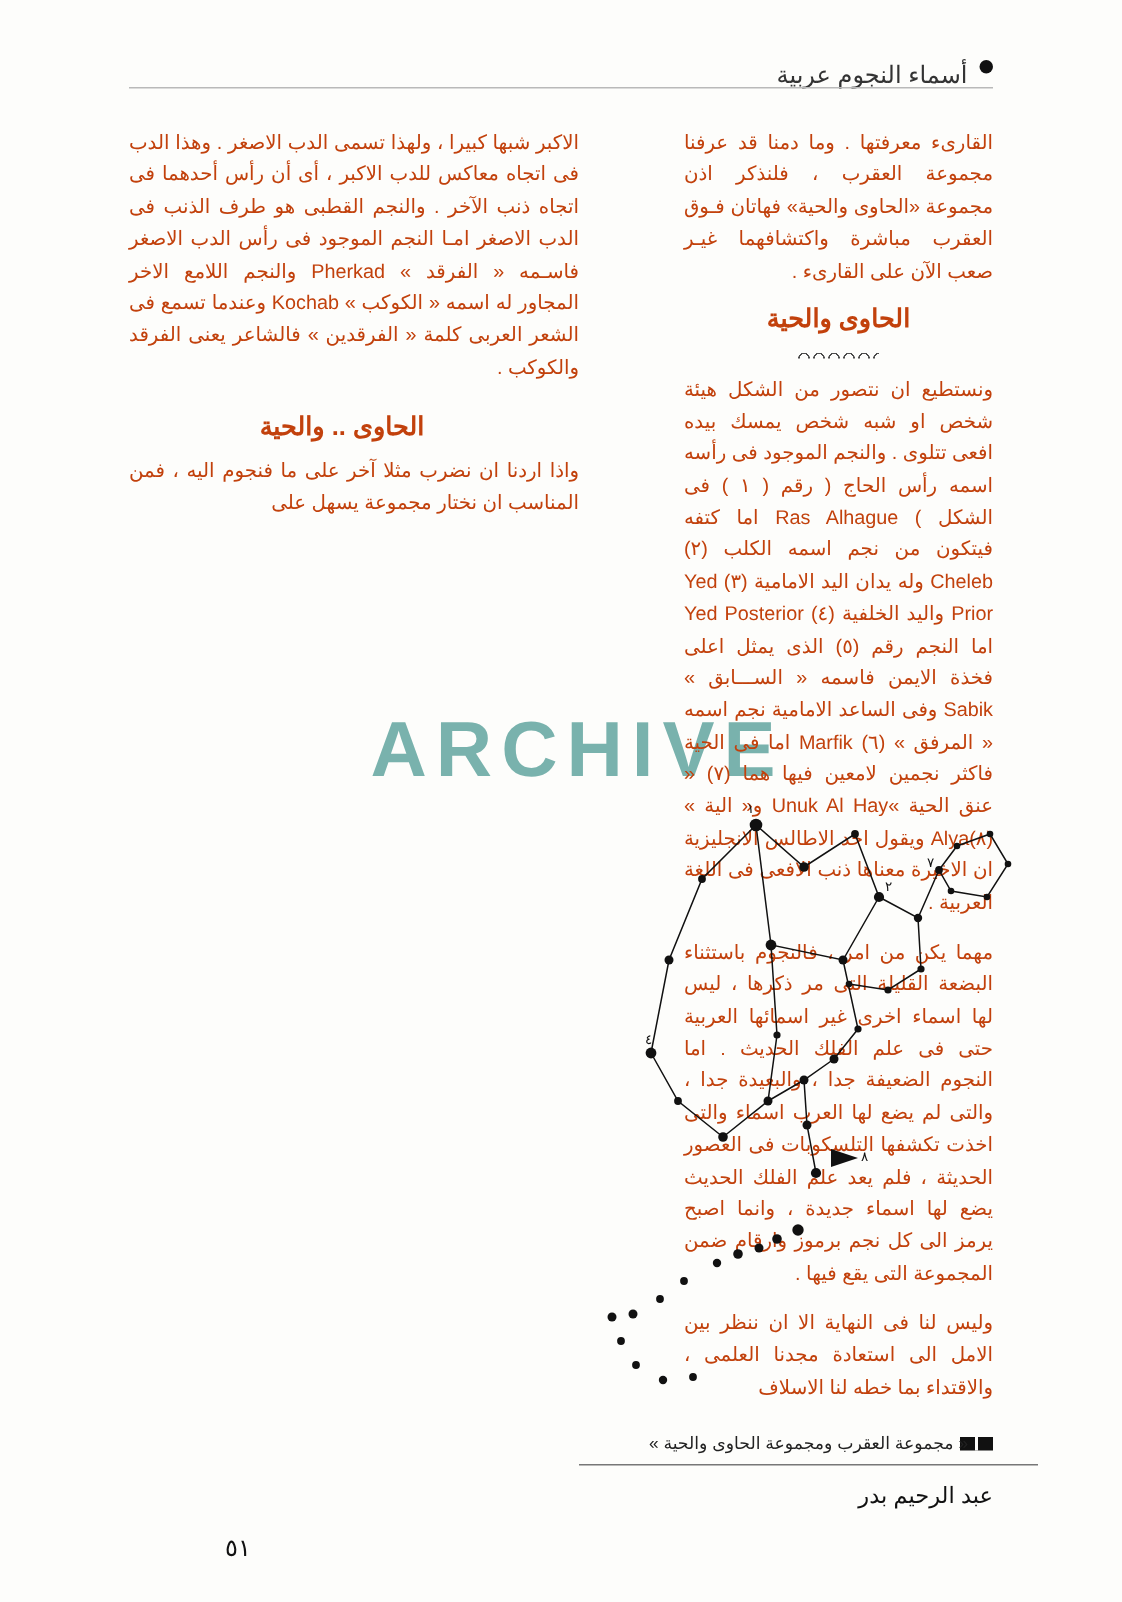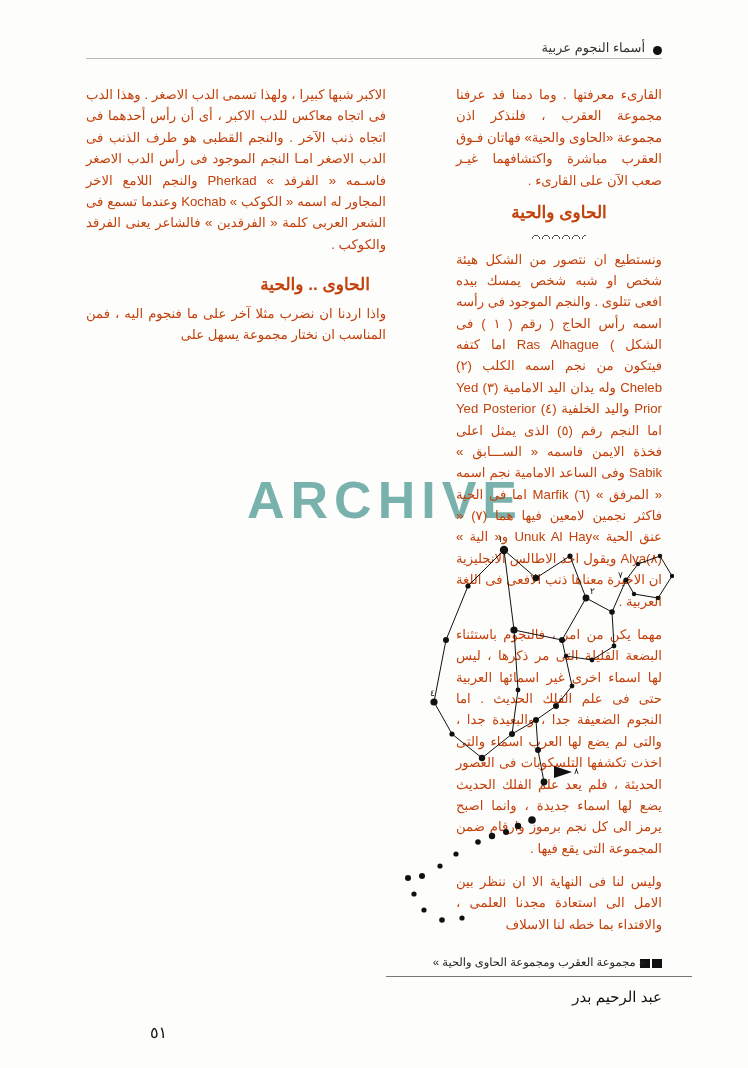--- a/index.html
+++ b/index.html
@@ -12,22 +12,22 @@
     overflow:hidden;
   }
   .page{
     position:absolute;inset:0;
     background:#fdfdfb;
   }
   
   .header{
     position:absolute;top:40px;right:86px;
     direction:rtl;
-    display:flex;align-items:flex-end;gap:8px;
-    font-size:13px;color:#333;
+    display:flex;align-items:flex-start;gap:8px;
+    font-size:16px;color:#333;
   }
   .header .bullet{
     width:9px;height:9px;border-radius:50%;background:#111;display:inline-block;
   }
   .header-rule{
     position:absolute;top:58px;left:86px;right:86px;height:1px;background:#b9b9b9;
   }
   
   .col{
     position:absolute;top:84px;
@@ -35,21 +35,21 @@
     font-size:13.2px;line-height:1.62;
     color:#c2410c;
   }
   .col-right{ right:86px; width:206px; }
   .col-left{ left:86px; width:300px; }
   p{margin:0 0 12px 0;}
   h2.sec{
     font-size:17px;font-weight:bold;text-align:center;margin:18px 0 6px 0;line-height:1.45;
   }
   h2.sec2{
-    font-size:17px;font-weight:bold;text-align:right;margin:16px 16px 4px 0;
+    font-size:17px;font-weight:bold;text-align:center;margin:16px 16px 4px 0;
   }
   .squiggle{
     width:54px;height:7px;margin:0 auto 10px auto;
     background:
       radial-gradient(circle at 4px 7px, transparent 3px, #111 3px, #111 3.8px, transparent 4px) 0 0/10px 8px repeat-x;
     opacity:.75;
   }
   .sig{
     position:absolute;right:86px;bottom:62px;font-size:15px;font-weight:normal;direction:rtl;
   }

